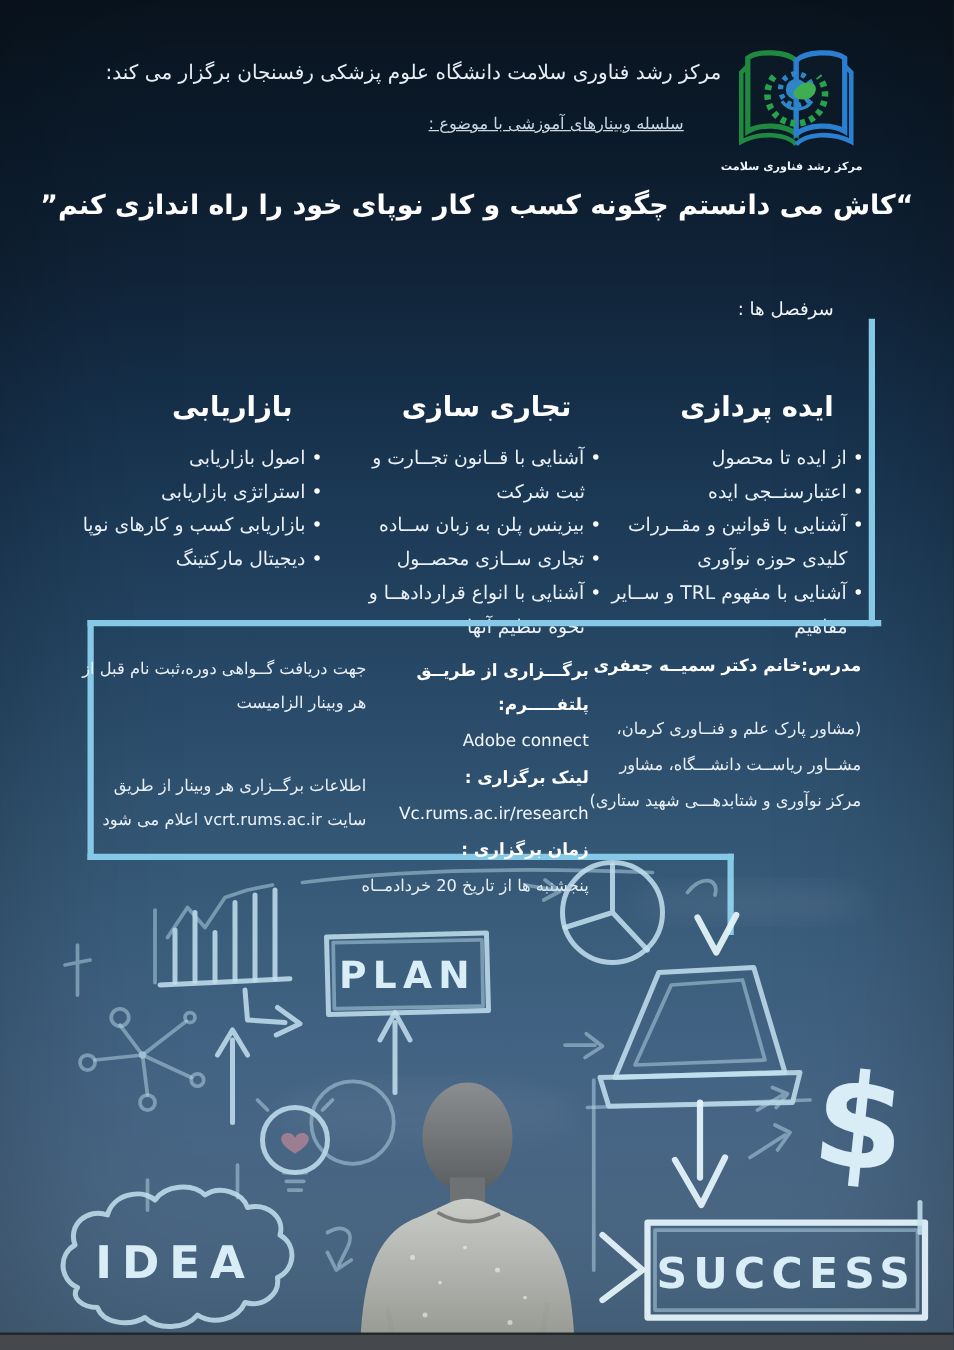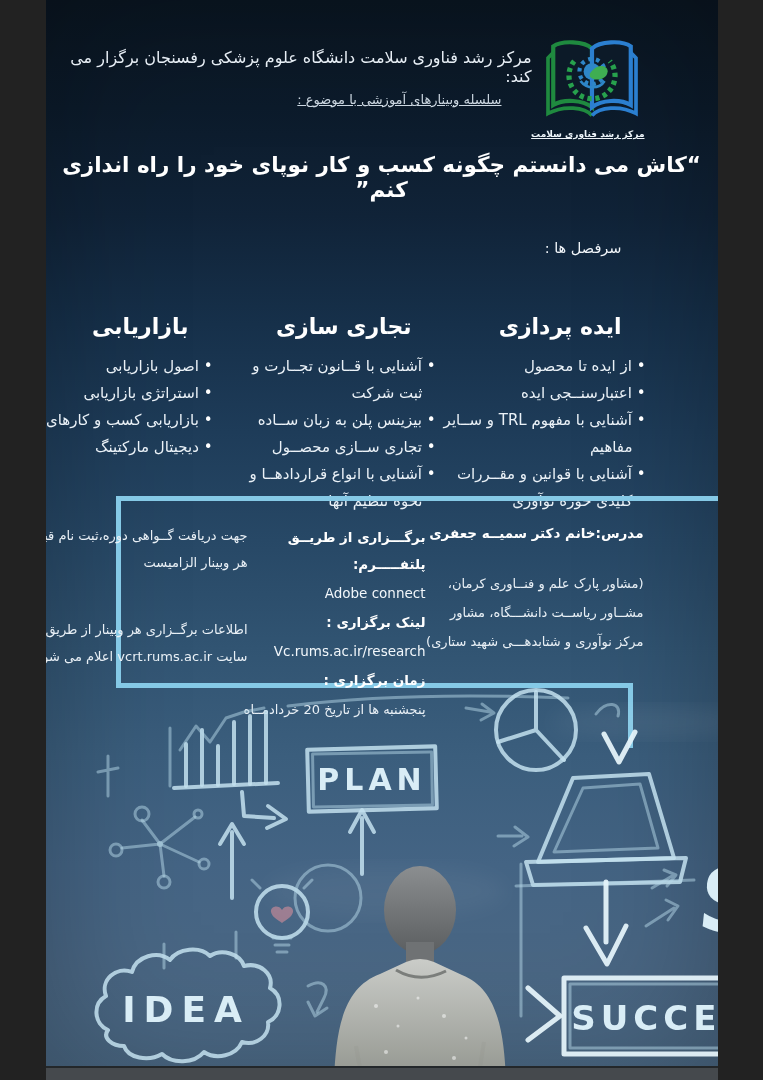--- a/index.html
+++ b/index.html
@@ -1,33 +1,33 @@
 <!DOCTYPE html>
 <html lang="fa" dir="rtl"><head>
 <meta charset="utf-8">
 <style>
   html,body{margin:0;padding:0;background:#222;}
   .poster{
     position:relative;
-    width:672px;height:1080px;
+    width:763px;height:1080px;
     margin:0 auto;
     overflow:hidden;
     font-family:"DejaVu Sans",sans-serif;
     background:linear-gradient(180deg,
       #0a1622 0%, #0c1b2b 10%, #102338 20%, #16304a 30%,
       #1e3c59 40%, #274866 50%, #315472 60%, #3b5e7d 70%,
       #446484 80%, #4a6784 90%, #4c6a86 100%);
     box-shadow:inset 0 0 140px rgba(0,0,0,.28);
     color:#eef3f8;
   }
   .abs{position:absolute;}
   
   .hline1{top:48px;right:186px;font-size:16px;color:#e7eef5;letter-spacing:.2px;}
   .hline2{top:92px;right:216px;font-size:13px;color:#ccd7e1;text-decoration:underline;}
-  .logo{top:38px;right:73px;width:106px;text-align:left;text-decoration:underline;}
+  .logo{top:38px;right:73px;width:106px;text-align:left;}
   .logo svg{display:block;margin:0 auto;}
   .logo-caption{font-size:9px;font-weight:bold;color:#eef5fa;margin-top:3px;white-space:nowrap;}
   
   .title{top:152px;right:0;left:0;text-align:center;font-size:21.5px;font-weight:bold;color:#ffffff;}
   
   .topics-label{top:240px;right:96px;font-size:14.5px;color:#f2f6fa;}
   .seg{background:#85c9e6;}
   .col{top:314px;}
   .col h3{margin:0 0 14px 0;font-size:22px;font-weight:bold;color:#ffffff;text-align:right;padding-left:0;padding-right:24px;}
   .col ul{margin:0;padding:0;list-style:none;}
@@ -83,22 +83,22 @@
   <div class="abs title">“کاش می دانستم چگونه کسب و کار نوپای خود را راه اندازی کنم”</div>
 
   <div class="abs topics-label">سرفصل ها :</div>
   <div class="abs seg" style="left:695px;top:255px;width:5px;height:246px;"></div>
 
   <div class="abs col col0">
     <h3>ایده پردازی</h3>
     <ul>
       <li>از ایده تا محصول</li>
       <li>اعتبارسنــجی ایده</li>
+      <li>آشنایی با قوانین و مقــررات کلیدی حوزه نوآوری</li>
       <li>آشنایی با مفهوم TRL و ســایر مفاهیم</li>
-      <li>آشنایی با قوانین و مقــررات کلیدی حوزه نوآوری</li>
     </ul>
   </div>
   <div class="abs col col1">
     <h3>تجاری سازی</h3>
     <ul>
       <li>آشنایی با قــانون تجــارت و ثبت شرکت</li>
       <li>بیزینس پلن به زبان ســاده</li>
       <li>تجاری ســازی محصــول</li>
       <li>آشنایی با انواع قراردادهــا و نحوه تنظیم آنها</li>
     </ul>

